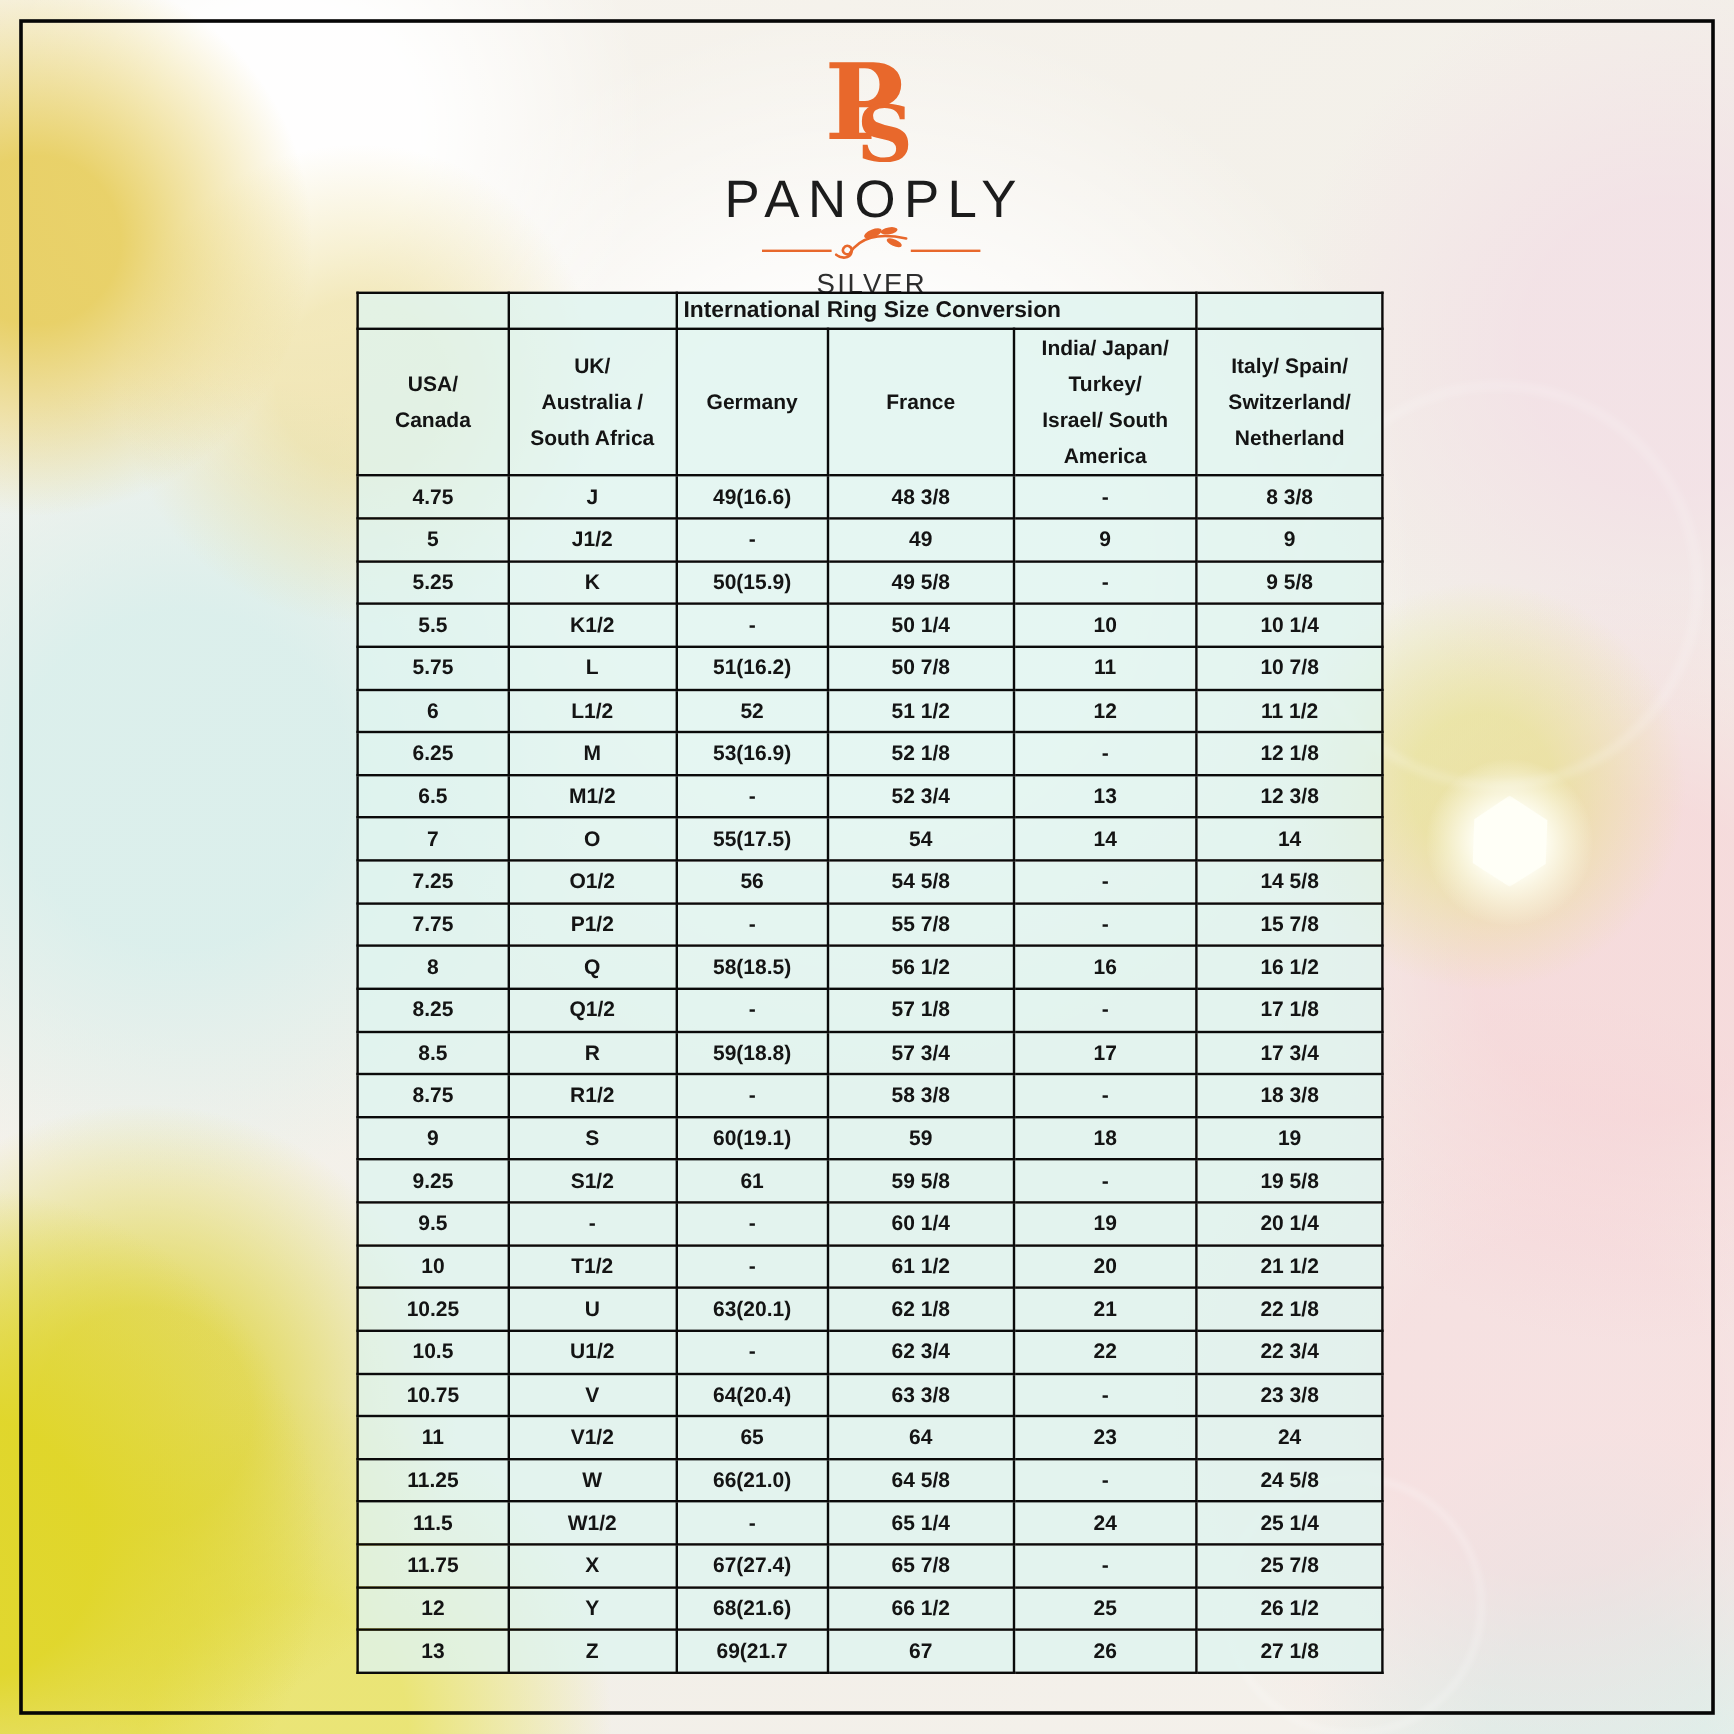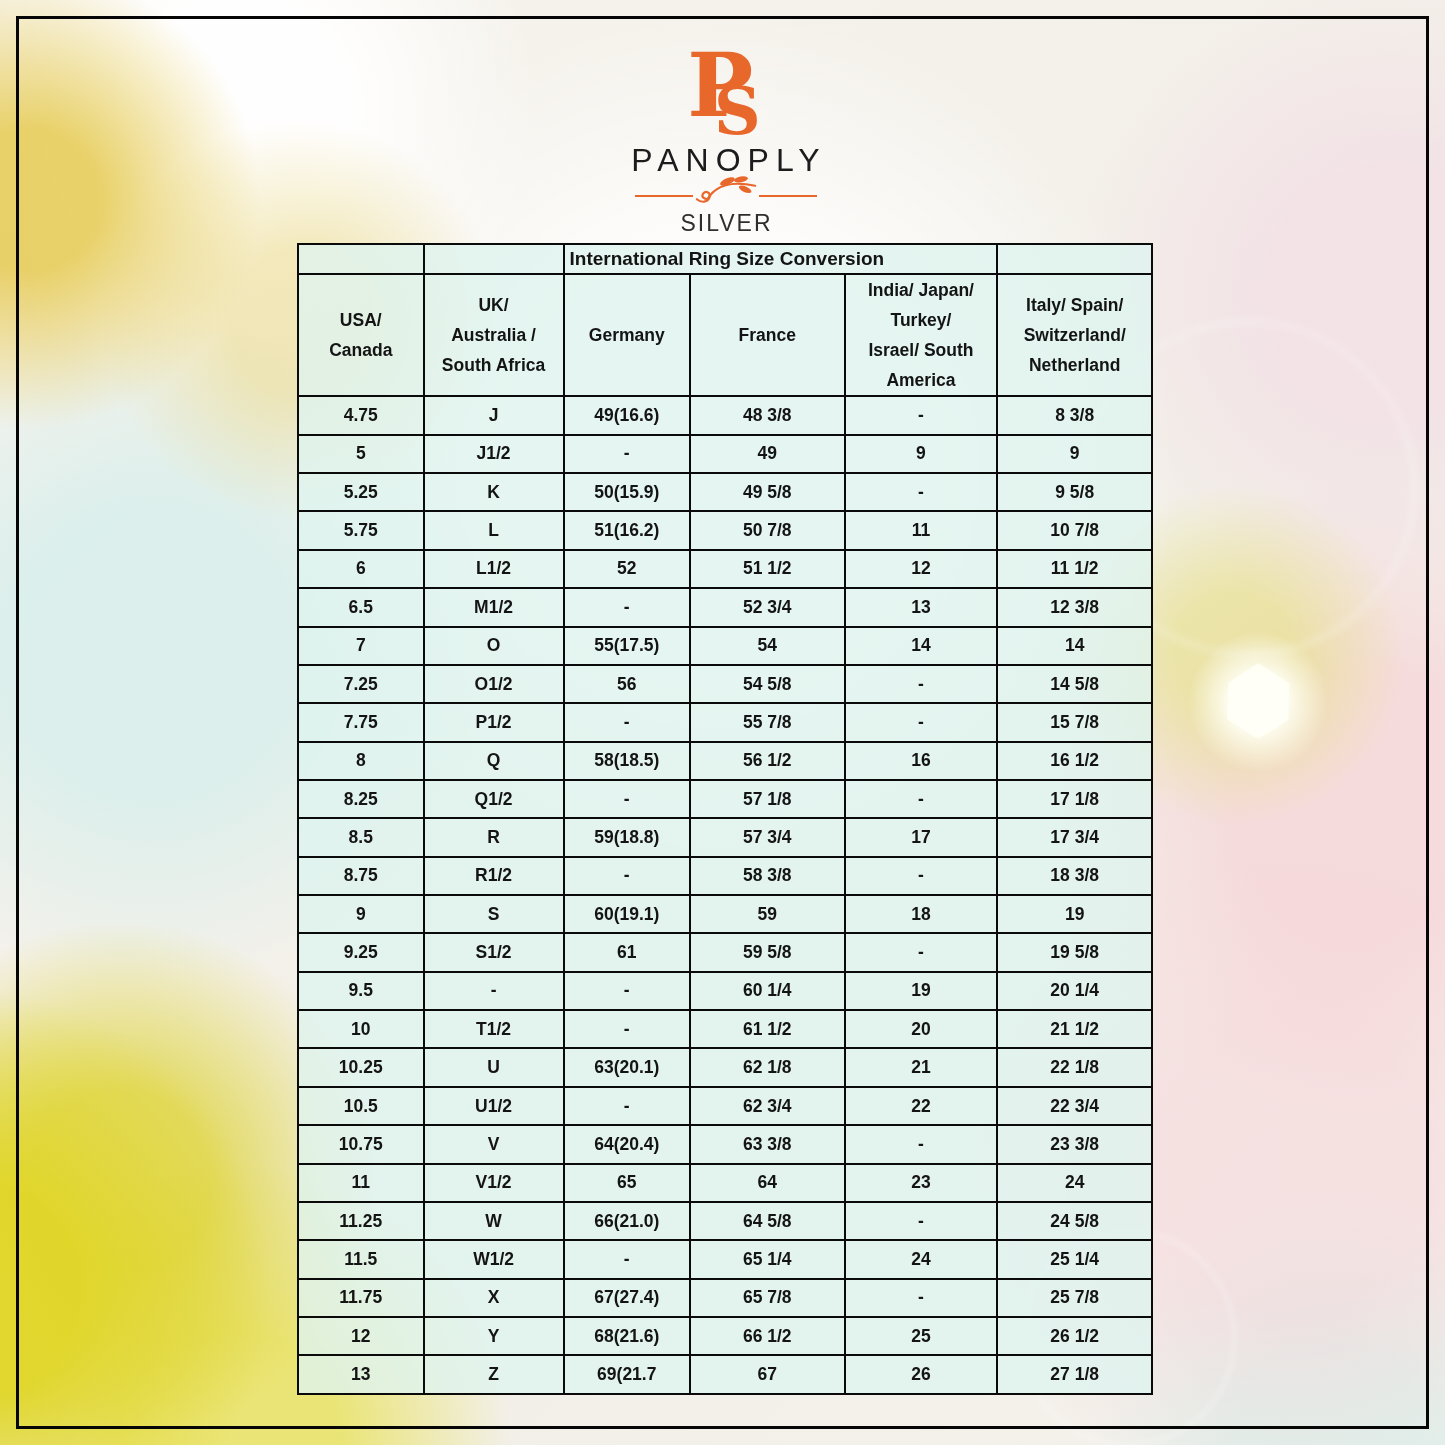--- a/index.html
+++ b/index.html
@@ -54,21 +54,21 @@
   .logo {
     position: absolute; left: 50%; top: 50px;
     transform: translateX(-50%);
     margin-left: 3px;
     width: 600px;
     text-align: center;
   }
   .monogram { display: block; margin: 0 auto; width: 74px; height: 90px; }
   .brand-name {
     margin-top: 2px;
-    font-size: 32px;
+    font-size: 44px;
     font-weight: 400;
     letter-spacing: 7px;
     color: #1c1c1c;
     text-indent: 7px;
   }
   .divider {
     margin: 2px auto 0 auto;
     width: 182px;
     display: flex; align-items: center; justify-content: center;
   }
@@ -200,36 +200,52 @@
         </tr>
         <tr>
           <td>5.25</td>
           <td>K</td>
           <td>50(15.9)</td>
           <td>49 5/8</td>
           <td>-</td>
           <td>9 5/8</td>
         </tr>
         <tr>
+          <td>5.5</td>
+          <td>K1/2</td>
+          <td>-</td>
+          <td>50 1/4</td>
+          <td>10</td>
+          <td>10 1/4</td>
+        </tr>
+        <tr>
           <td>5.75</td>
           <td>L</td>
           <td>51(16.2)</td>
           <td>50 7/8</td>
           <td>11</td>
           <td>10 7/8</td>
         </tr>
         <tr>
           <td>6</td>
           <td>L1/2</td>
           <td>52</td>
           <td>51 1/2</td>
           <td>12</td>
           <td>11 1/2</td>
         </tr>
         <tr>
+          <td>6.25</td>
+          <td>M</td>
+          <td>53(16.9)</td>
+          <td>52 1/8</td>
+          <td>-</td>
+          <td>12 1/8</td>
+        </tr>
+        <tr>
           <td>6.5</td>
           <td>M1/2</td>
           <td>-</td>
           <td>52 3/4</td>
           <td>13</td>
           <td>12 3/8</td>
         </tr>
         <tr>
           <td>7</td>
           <td>O</td>

